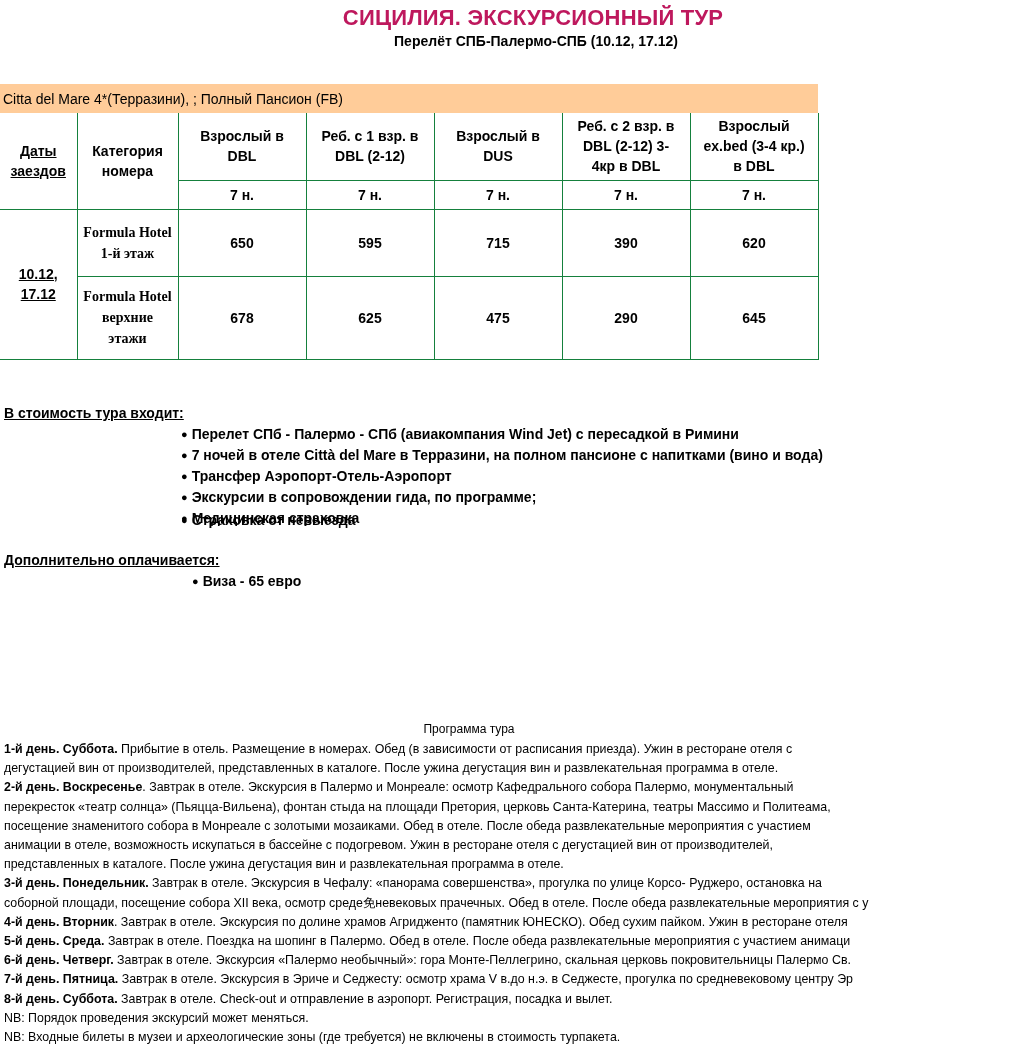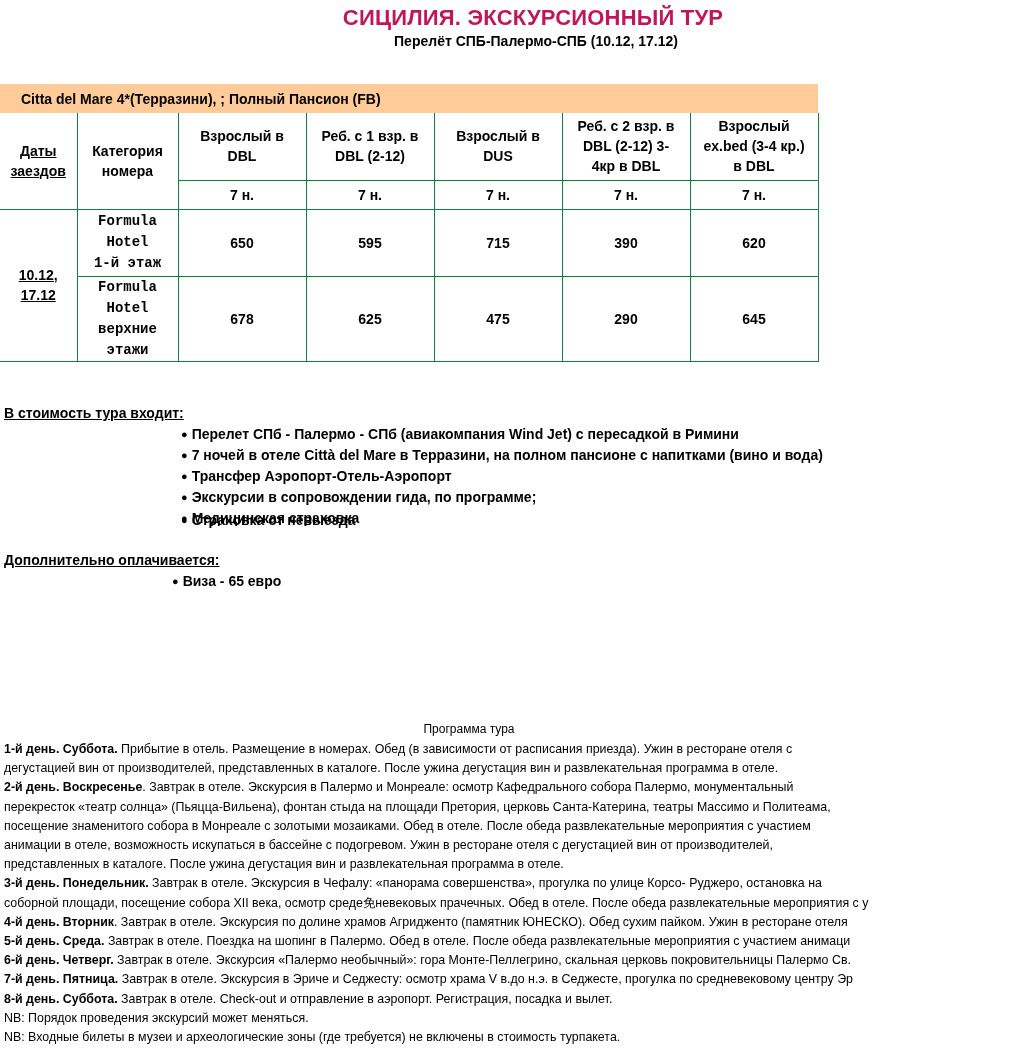--- a/index.html
+++ b/index.html
@@ -1,27 +1,27 @@
 <!DOCTYPE html>
 <html><head>
 <meta charset="utf-8">
 <style>
   html, body { margin:0; padding:0; background:#ffffff; }
   body { width:1026px; height:1061px; position:relative; overflow:hidden; font-family:"Liberation Sans", sans-serif; color:#000; }
   .abs { position:absolute; }
   .title { left:0; width:1026px; top:5px; text-align:center; font-size:22px; font-weight:bold; color:#be185d; letter-spacing:0.2px; margin-left:40px; width:986px; }
   .subtitle { left:0; width:1026px; top:33px; text-align:center; font-size:14px; font-weight:bold; margin-left:46px; width:980px; }
 
-  .hotel-bar { left:0; top:84px; width:818px; height:29px; background:#ffcc99; font-size:14px; font-weight:bold; line-height:30px; padding-left:21px; box-sizing:border-box; white-space:nowrap; }
+  .hotel-bar { left:0; top:84px; width:818px; height:29px; background:#ffcc99; font-size:14px; font-weight:normal; line-height:30px; padding-left:3px; box-sizing:border-box; white-space:nowrap; }
 
   table.prices { position:absolute; left:0; top:113px; border-collapse:collapse; table-layout:fixed; }
   table.prices td { border:1px solid #15803d; text-align:center; font-size:14px; font-weight:bold; padding:0; }
   table.prices tr.r-top td { border-top:none; }
   .hdr { line-height:20px; }
-  .cat { font-family:Liberation Mono, monospace; font-size:14px; line-height:21px; }
+  .cat { font-family:Liberation Serif, serif; font-size:14px; line-height:21px; }
   td.dates-cell { border-left:none !important;text-decoration:underline; }
 
   .section-label { font-size:14px; font-weight:bold; text-decoration:underline; }
   .bullet { font-size:14px; font-weight:bold; white-space:nowrap; }
   .bullet .dot { font-size:11px; margin-right:4px; position:relative; top:-1px; }
 
   .prog-title { left:0; width:938px; top:722px; text-align:center; font-size:12px; }
   .prog { left:4px; width:1030px; font-size:12.4px; line-height:19.2px; white-space:nowrap; }
   .prog b { font-weight:bold; }
 </style>
@@ -115,21 +115,21 @@
 
 <div class="abs section-label" style="left:4px; top:405px;">В стоимость тура входит:</div>
 <div class="abs bullet" style="left:181px; top:426px;"><span class="dot">●</span><span>Перелет СПб - Палермо - СПб (авиакомпания Wind Jet) с пересадкой в Римини</span></div>
 <div class="abs bullet" style="left:181px; top:447px;"><span class="dot">●</span><span>7 ночей в отеле Città del Mare в Терразини, на полном пансионе с напитками (вино и вода)</span></div>
 <div class="abs bullet" style="left:181px; top:468px;"><span class="dot">●</span><span>Трансфер Аэропорт-Отель-Аэропорт</span></div>
 <div class="abs bullet" style="left:181px; top:489px;"><span class="dot">●</span><span>Экскурсии в сопровождении гида, по программе;</span></div>
 <div class="abs bullet" style="left:181px; top:510px;"><span class="dot">●</span><span>Медицинская страховка</span></div>
 <div class="abs bullet" style="left:181px; top:512px;"><span class="dot">●</span><span>Страховка от невыезда</span></div>
 
 <div class="abs section-label" style="left:4px; top:552px;">Дополнительно оплачивается:</div>
-<div class="abs bullet" style="left:172px; top:573px;"><span class="dot">●</span><span>Виза -  65 евро</span></div>
+<div class="abs bullet" style="left:192px; top:573px;"><span class="dot">●</span><span>Виза -  65 евро</span></div>
 
 <div class="abs prog-title">Программа тура</div>
 
 <div id="program" class="abs prog" style="top:740px;">
   <div><b>1-й день. Суббота.</b><span> Прибытие в отель. Размещение в номерах. Обед (в зависимости от расписания приезда). Ужин в ресторане отеля с</span></div>
   <div><b></b><span>дегустацией вин от производителей, представленных в каталоге. После ужина дегустация вин и развлекательная программа в отеле.</span></div>
   <div><b>2-й день. Воскресенье</b><span>. Завтрак в отеле. Экскурсия в Палермо и Монреале: осмотр Кафедрального собора Палермо, монументальный</span></div>
   <div><b></b><span>перекресток «театр солнца» (Пьяцца-Вильена), фонтан стыда на площади Претория, церковь Санта-Катерина, театры Массимо и Политеама,</span></div>
   <div><b></b><span>посещение знаменитого собора в Монреале с золотыми мозаиками. Обед в отеле. После обеда развлекательные мероприятия с участием</span></div>
   <div><b></b><span>анимации в отеле, возможность искупаться в бассейне с подогревом. Ужин в ресторане отеля с дегустацией вин от производителей,</span></div>

